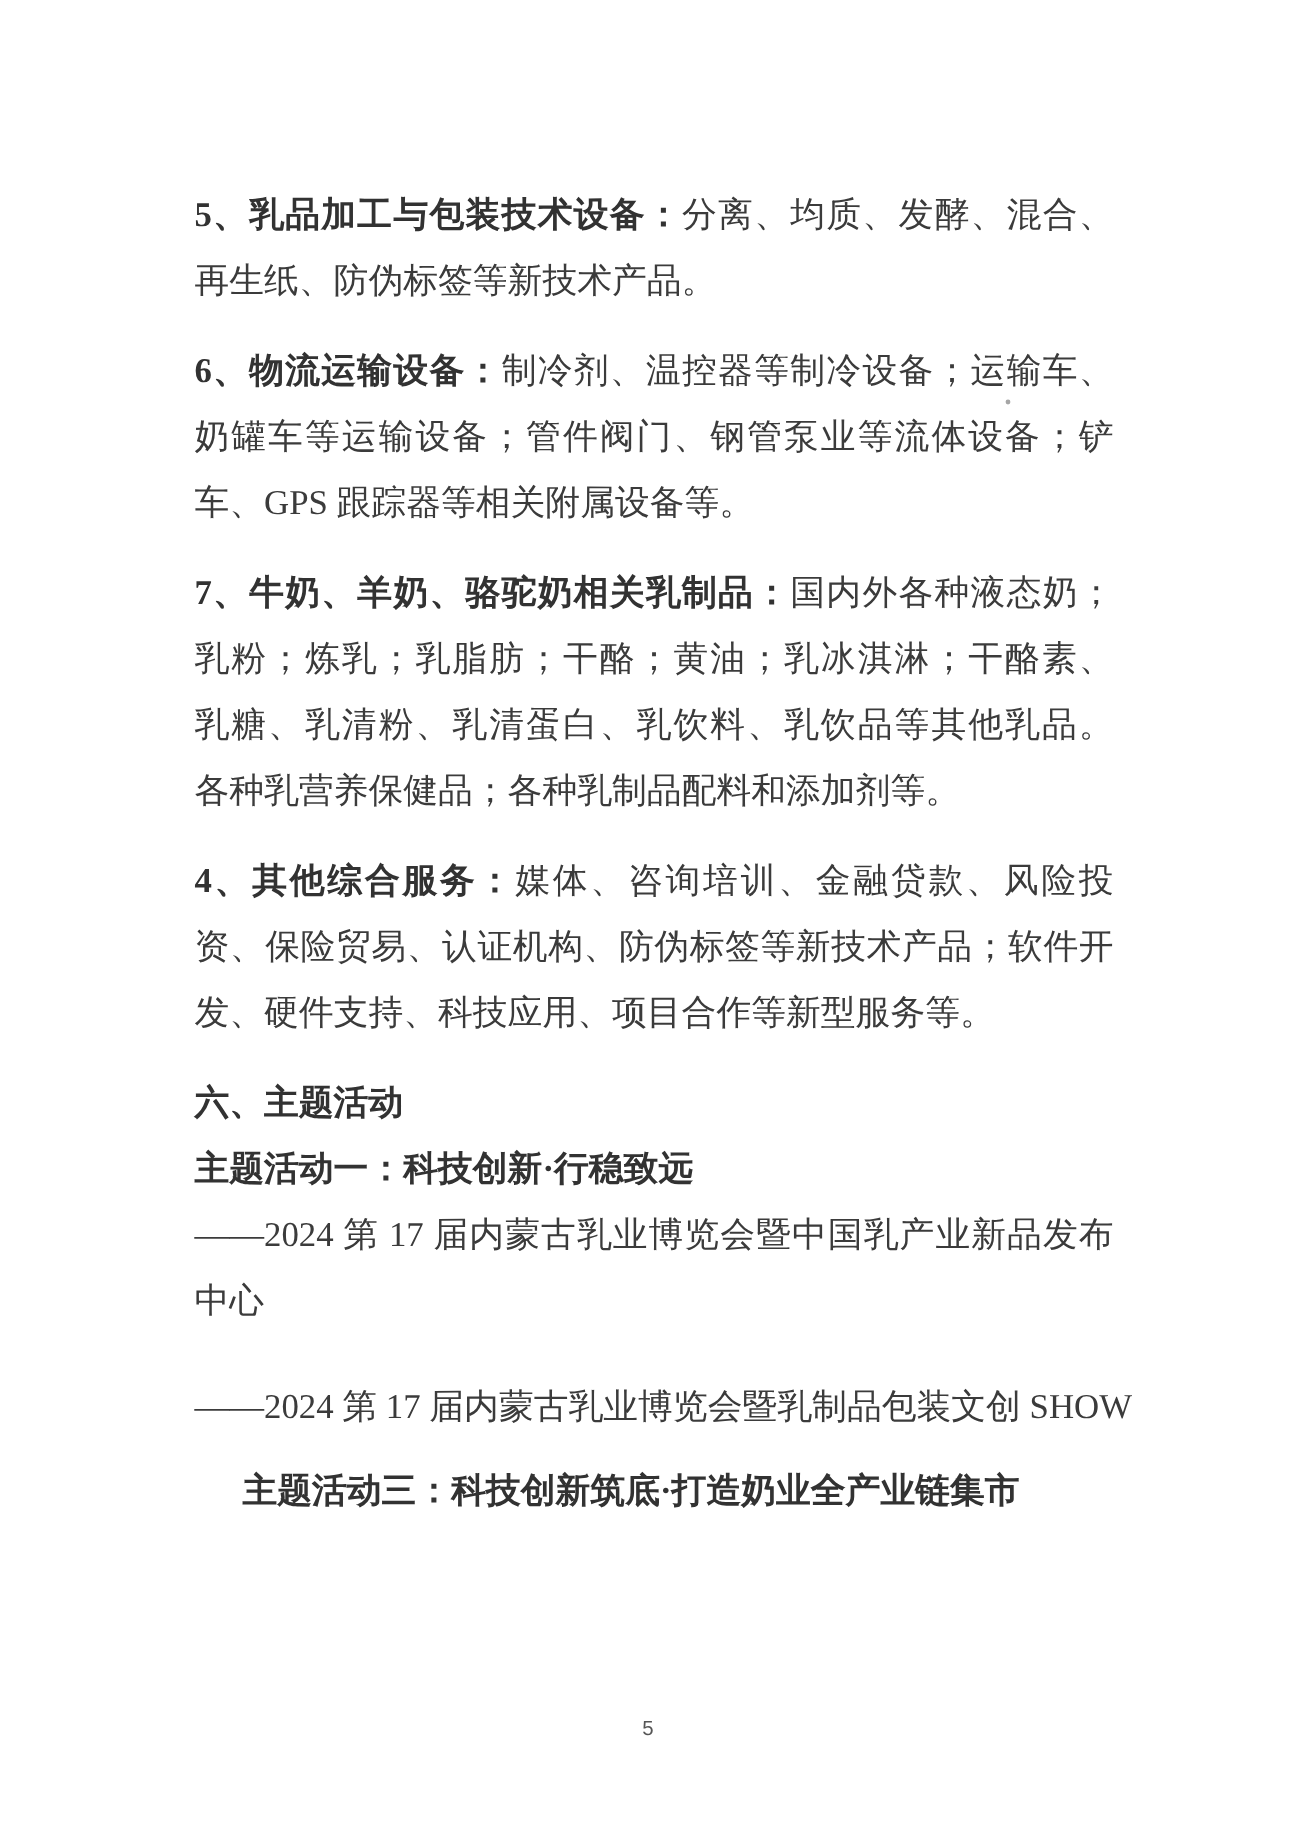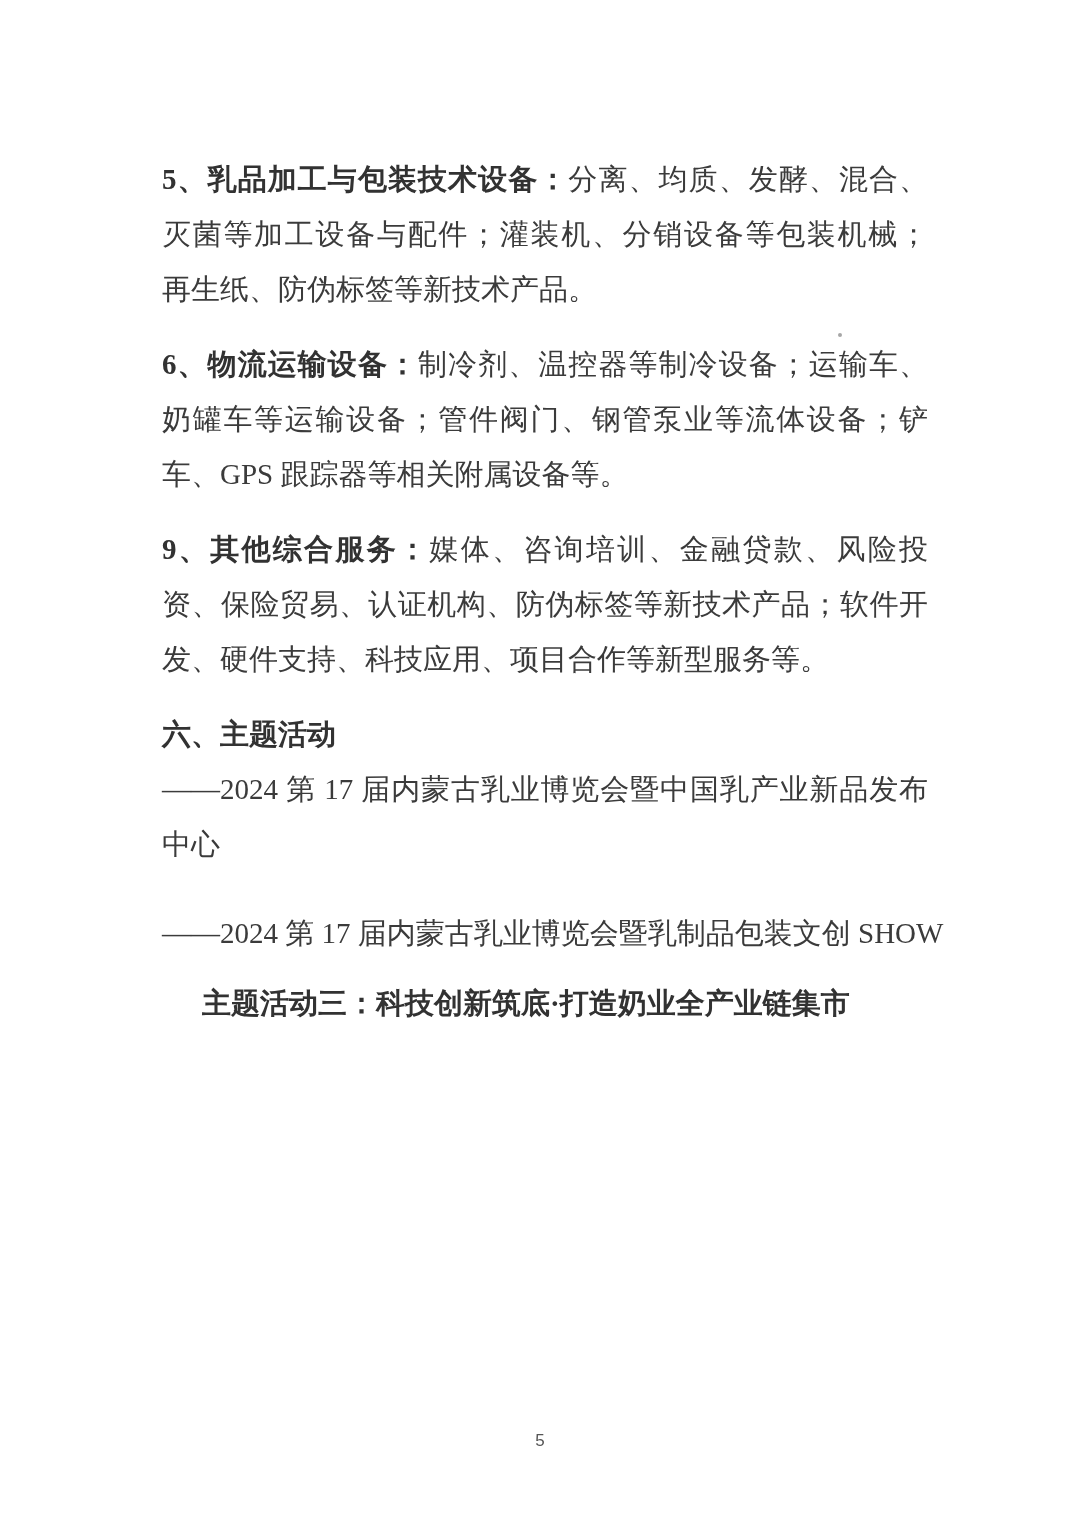--- a/index.html
+++ b/index.html
@@ -67,35 +67,43 @@
     opacity: 0.8;
   }
 </style>
 </head>
 <body>
 
 <div class="page">
   <div class="content">
       <div class="paragraph item">
         <div class="line justify"><span class="seg bold">5、乳品加工与包装技术设备：</span><span class="seg">分离、均质、发酵、混合、</span></div>
-        <div class="line justify"><span class="seg">灭菌等加工设备与配件；灌装机、分销设备等包装机械；</span></div>
         <div class="line"><span class="seg">再生纸、防伪标签等新技术产品。</span></div>
       </div>
       <div class="paragraph item">
         <div class="line justify"><span class="seg bold">6、物流运输设备：</span><span class="seg">制冷剂、温控器等制冷设备；运输车、</span></div>
         <div class="line justify"><span class="seg">奶罐车等运输设备；管件阀门、钢管泵业等流体设备；铲</span></div>
         <div class="line"><span class="seg">车、GPS 跟踪器等相关附属设备等。</span></div>
       </div>
       <div class="paragraph item">
-        <div class="line justify"><span class="seg bold">9、其他综合服务：</span><span class="seg">媒体、咨询培训、金融贷款、风险投</span></div>
+        <div class="line justify"><span class="seg bold">7、牛奶、羊奶、骆驼奶相关乳制品：</span><span class="seg">国内外各种液态奶；</span></div>
+        <div class="line justify"><span class="seg">乳粉；炼乳；乳脂肪；干酪；黄油；乳冰淇淋；干酪素、</span></div>
+        <div class="line justify"><span class="seg">乳糖、乳清粉、乳清蛋白、乳饮料、乳饮品等其他乳品。</span></div>
+        <div class="line"><span class="seg">各种乳营养保健品；各种乳制品配料和添加剂等。</span></div>
+      </div>
+      <div class="paragraph item">
+        <div class="line justify"><span class="seg bold">4、其他综合服务：</span><span class="seg">媒体、咨询培训、金融贷款、风险投</span></div>
         <div class="line justify"><span class="seg">资、保险贸易、认证机构、防伪标签等新技术产品；软件开</span></div>
         <div class="line"><span class="seg">发、硬件支持、科技应用、项目合作等新型服务等。</span></div>
       </div>
       <div class="paragraph item">
         <div class="line"><span class="seg bold">六、主题活动</span></div>
+      </div>
+      <div class="paragraph flow">
+        <div class="line"><span class="seg bold">主题活动一：科技创新·行稳致远</span></div>
       </div>
       <div class="paragraph flow">
         <div class="line justify"><span class="seg">——2024 第 17 届内蒙古乳业博览会暨中国乳产业新品发布</span></div>
         <div class="line"><span class="seg">中心</span></div>
       </div>
       <div class="paragraph spaced-lg">
         <div class="line nowrap"><span class="seg">——2024 第 17 届内蒙古乳业博览会暨乳制品包装文创 SHOW</span></div>
       </div>
       <div class="paragraph spaced-md">
         <div class="line"><span class="seg bold">主题活动三：科技创新筑底·打造奶业全产业链集市</span></div>

